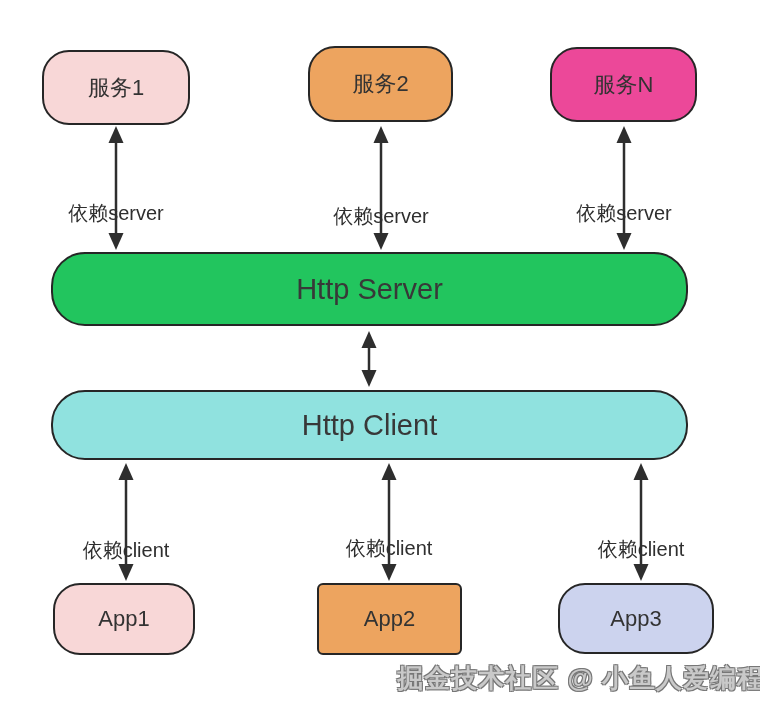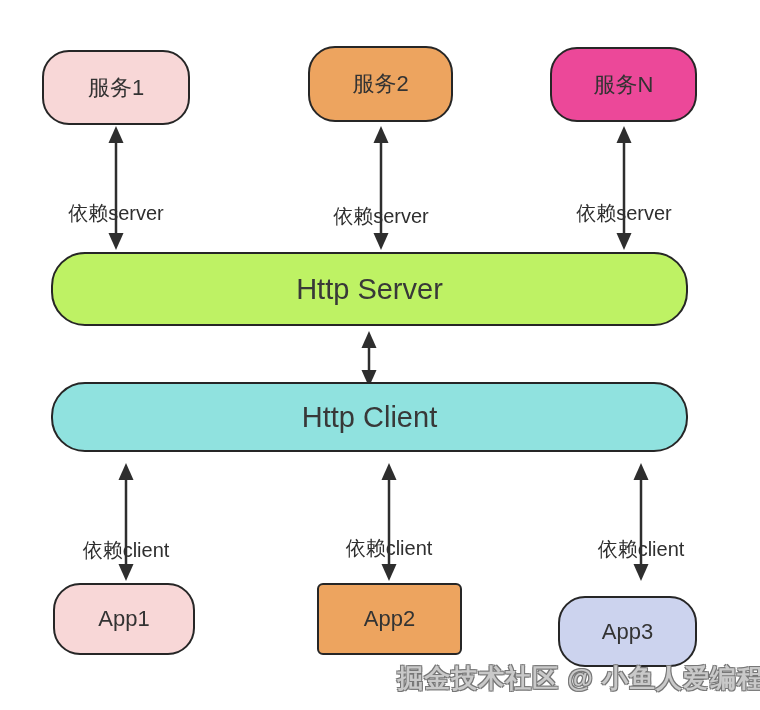--- a/index.html
+++ b/index.html
@@ -121,27 +121,27 @@
   </svg>
 
   <div class="node" style="left: 42px; top: 50px; width: 148px; height: 75px; background: rgb(248, 215, 215);">服务1</div>
   <div class="node" style="left: 308px; top: 46px; width: 145px; height: 76px; background: rgb(237, 164, 95);">服务2</div>
   <div class="node" style="left: 550px; top: 47px; width: 147px; height: 75px; background: #ec4899;">服务N</div>
 
   <div class="edge-label" style="left:116px; top:181px;">依赖server</div>
   <div class="edge-label" style="left:381px; top:184px;">依赖server</div>
   <div class="edge-label" style="left:624px; top:181px;">依赖server</div>
 
-  <div class="bar" style="top: 252px; height: 74px; background: #bef264;">Http Server</div>
+  <div class="bar" style="top: 252px; height: 74px; background: #22c55e;">Http Server</div>
 
-  <div class="bar" style="top: 382px; height: 70px; background: rgb(144, 226, 223);">Http Client</div>
+  <div class="bar" style="top: 390px; height: 70px; background: rgb(144, 226, 223);">Http Client</div>
 
   <div class="edge-label" style="left:126px; top:518px;">依赖client</div>
   <div class="edge-label" style="left:389px; top:516px;">依赖client</div>
   <div class="edge-label" style="left:641px; top:517px;">依赖client</div>
 
   <div class="node" style="left: 53px; top: 583px; width: 142px; height: 72px; background: rgb(248, 215, 215);">App1</div>
   <div class="node" style="left: 317px; top: 583px; width: 145px; height: 72px; background: rgb(237, 164, 95); border-radius: 6px;">App2</div>
-  <div class="node" style="left: 558px; top: 583px; width: 139px; height: 71px; background: rgb(204, 211, 238); margin-top: 13px;">App3</div>
+  <div class="node" style="left: 558px; top: 583px; width: 156px; height: 71px; background: rgb(204, 211, 238);">App3</div>
 
   <div class="watermark">掘金技术社区 @ 小鱼人爱编程</div>
 
 </div>
 
 </body></html>

